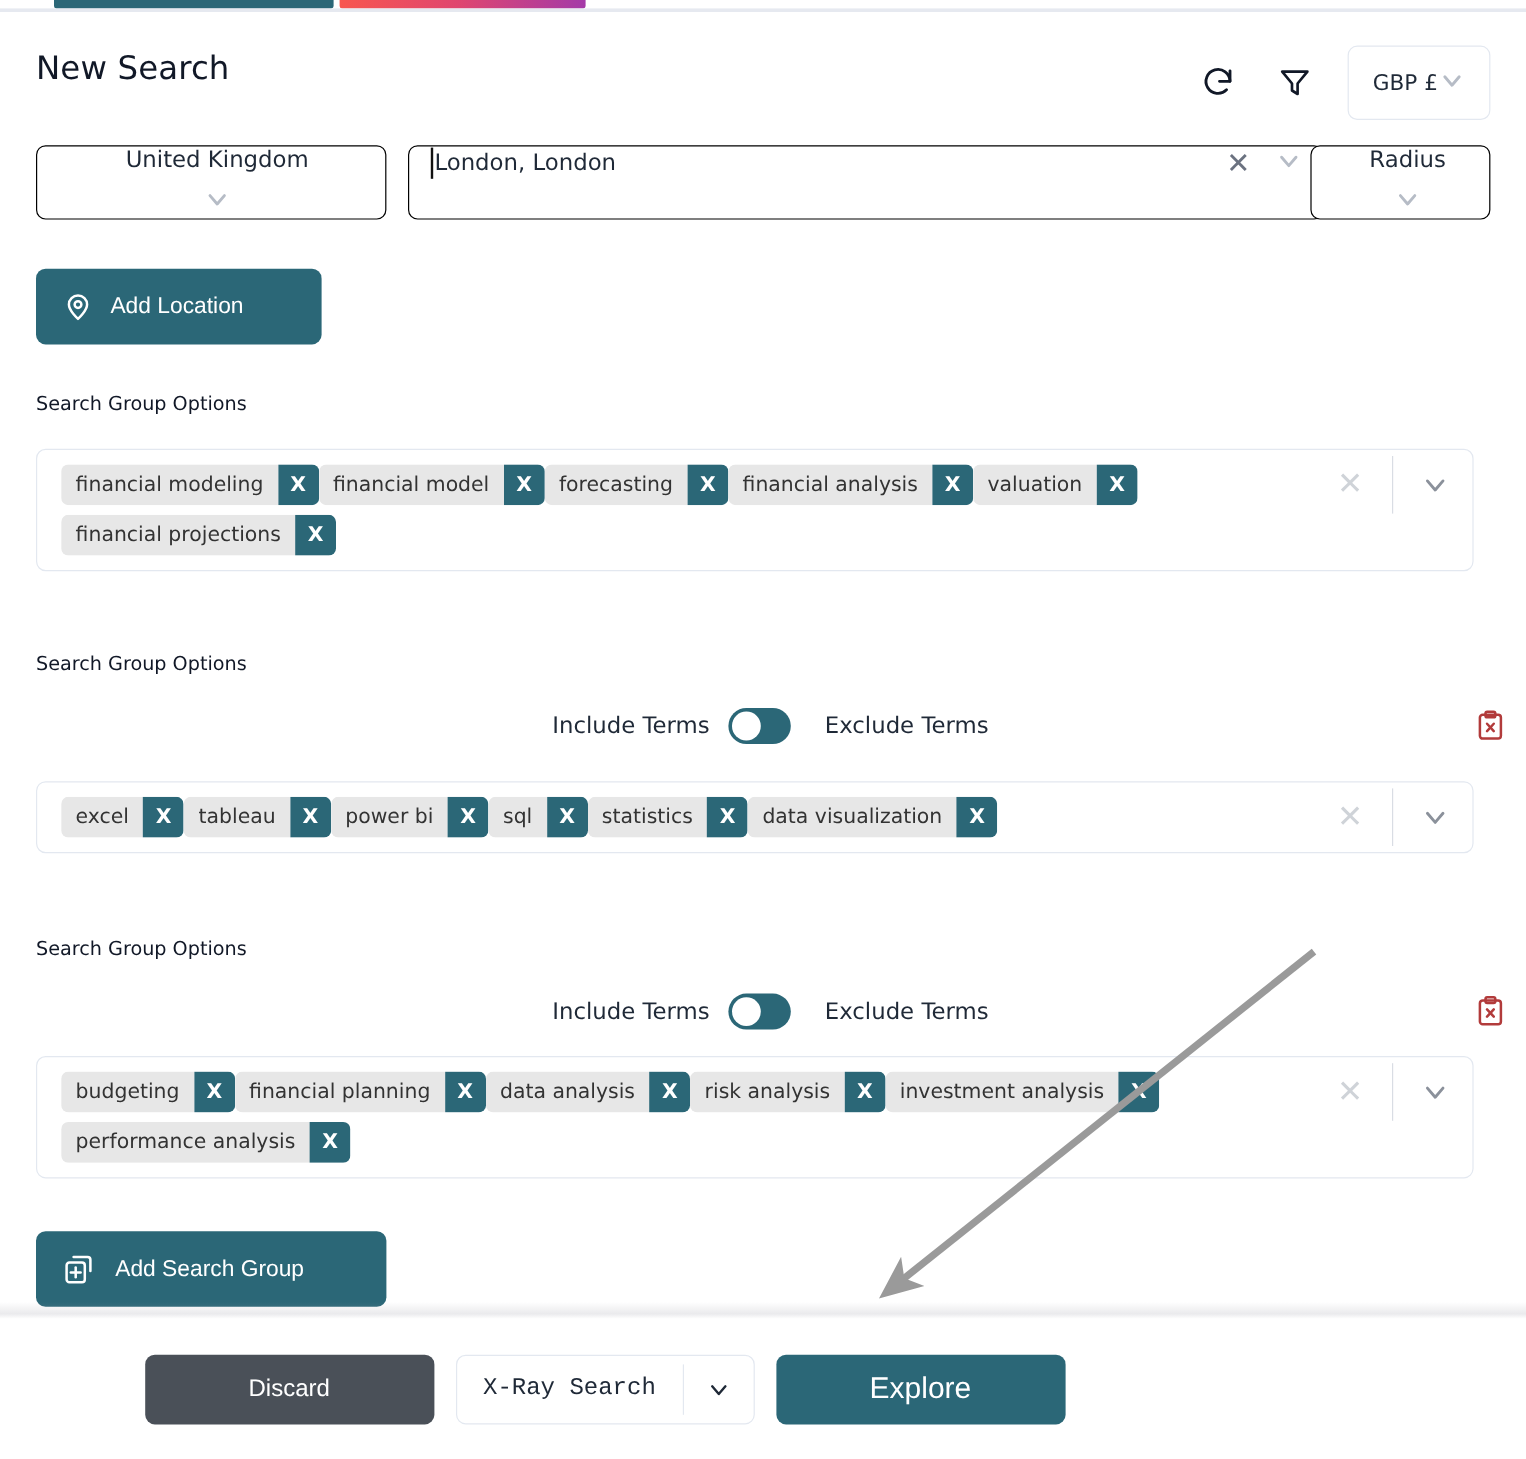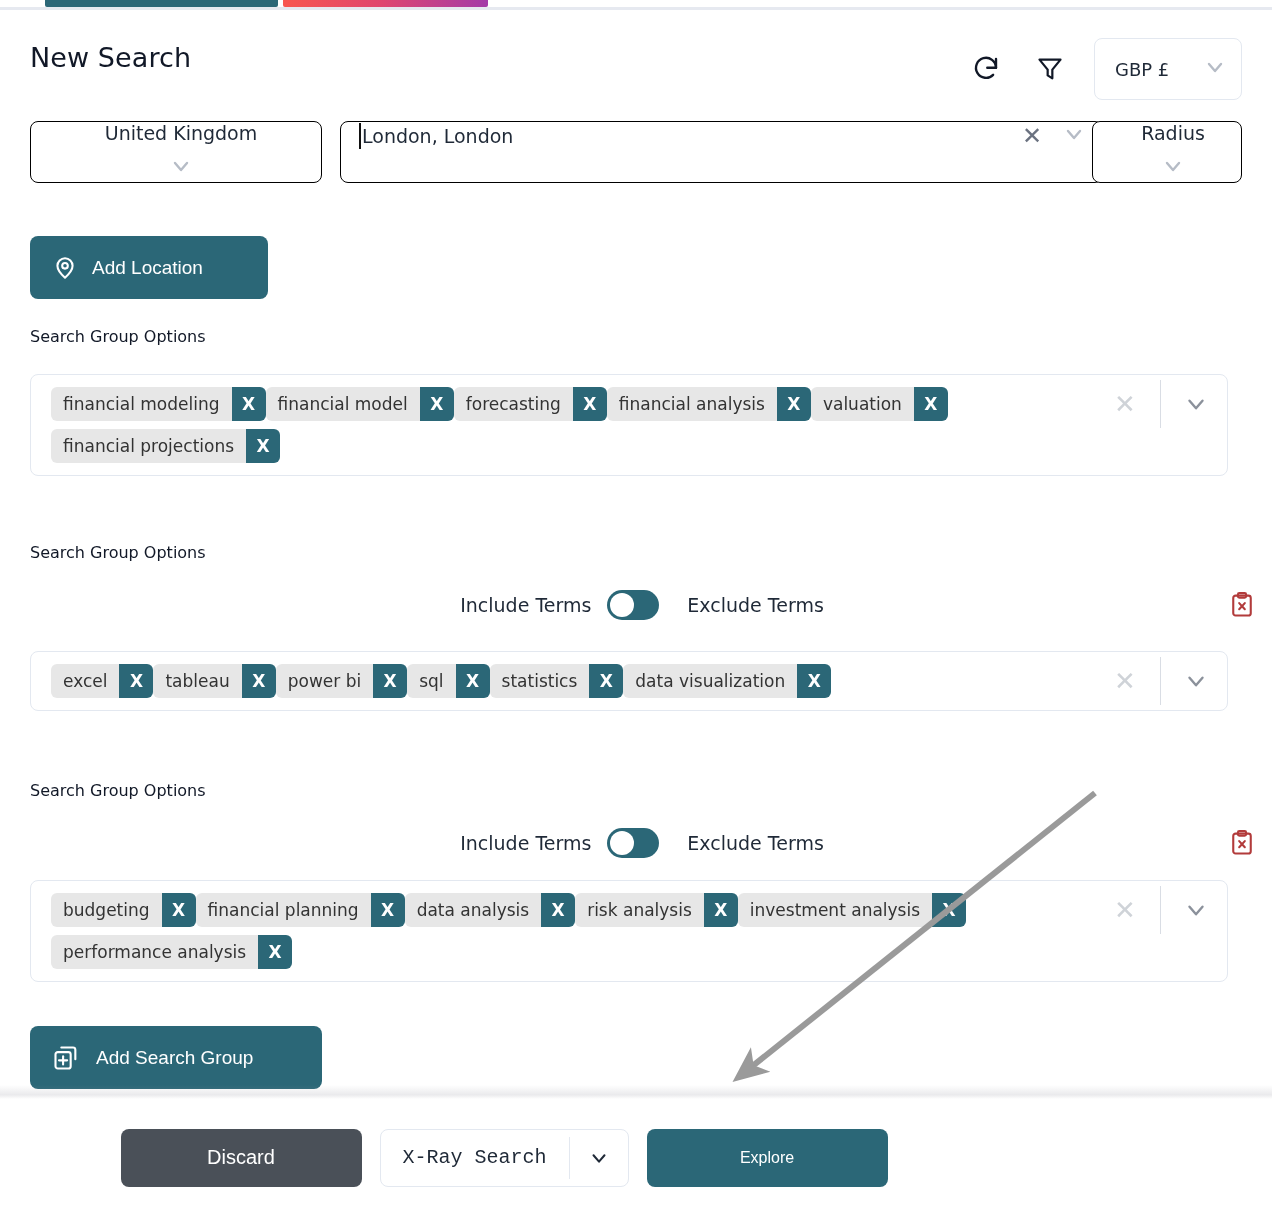--- a/index.html
+++ b/index.html
@@ -19,23 +19,23 @@
   .topline { position: absolute; top: 7px; left: 0; width: 1272px; height: 3px;
     background: #e6e9f0; }
 
   
   .header { position: absolute; top: 30px; left: 0; width: 1272px; height: 72px; }
   .page-title { position: absolute; left: 30px; top: 12px;
     font-size: 27px; color: #111827; letter-spacing: .1px; font-weight: 400; }
   .hdr-icons { position: absolute; right: 0; top: 0; display: flex; align-items: center; }
   .icon-btn { width: 44px; height: 44px; display: flex; align-items: center;
     justify-content: center; cursor: pointer; }
-  .currency-select { width: 148px; height: 62px; border: 1px solid #e3e8f0;
+  .currency-select { width: 119px; height: 62px; border: 1px solid #e3e8f0;
     border-radius: 8px; background: #fff; display: flex; align-items: center;
-    justify-content: space-between; padding: 0 14px 0 20px; cursor: pointer; }
+    padding: 0 14px 0 20px; cursor: pointer; }
   .currency-select .lbl { font-size: 18px; color: #1f2937; }
 
   
   .loc-row { position: absolute; top: 121px; left: 30px; width: 1212px; height: 62px; }
   .field { position: absolute; top: 0; height: 62px; border: 1px solid #000000;
     border-radius: 8px; background: #fff; display: flex; align-items: center; flex-direction: column; }
   .f-country { left: 0; width: 292px; padding: 0 12px 0 22px;
     justify-content: space-between; cursor: pointer; }
   .f-city { left: 310px; width: 763px; padding: 0 12px 0 18px; cursor: text; }
   .f-radius { left: 1062px; width: 150px; padding: 0 12px 0 24px;
@@ -46,21 +46,21 @@
   .caret-cursor { width: 2px; height: 26px; background: #111; margin-right: 1px;
     flex: 0 0 auto; }
   .city-actions { margin-left: auto; display: flex; align-items: center; gap: 20px;
     padding-right: 4px; }
   .x-grey { font-size: 24px; color: #6b7280; font-weight: 700; cursor: pointer;
     line-height: 1; }
 
   
   .btn-teal { background: #2b6777; color: #fff; border: none; border-radius: 8px;
     display: inline-flex; align-items: center; cursor: pointer; }
-  .add-location { position: absolute; top: 236px; left: 30px; width: 238px;
+  .add-location { position: absolute; top: 224px; left: 30px; width: 238px;
     height: 63px; padding: 0 22px; gap: 14px; font-size: 19px; }
   .add-search-group { position: absolute; top: 1026px; left: 30px; width: 292px;
     height: 63px; padding: 0 22px; gap: 16px; font-size: 19px; }
 
   
   .sec-title { position: absolute; left: 30px; font-size: 16px; color: #111827;
     font-weight: 400; }
 
   
   .toggle-row { position: absolute; left: 0; width: 1272px; height: 34px;
@@ -101,21 +101,21 @@
     background: #fff; display: flex; align-items: center; justify-content: center;
     gap: 18px; }
   .btn-discard { width: 241px; height: 58px; border-radius: 8px; background: #4a5058;
     color: #fff; font-size: 20px; border: none; cursor: pointer; }
   .xray { width: 249px; height: 58px; border-radius: 8px; background: #fff;
     border: 1px solid #e3e8f0; display: flex; align-items: center; cursor: pointer; font-family: Liberation Mono, monospace; }
   .xray .lbl { flex: 1 1 auto; text-align: center; font-size: 20px; color: #1f2937; }
   .xray .divider { width: 1px; height: 42px; background: #e3e8f0; }
   .xray .arrow { width: 58px; display: flex; align-items: center; justify-content: center; }
   .btn-explore { width: 241px; height: 58px; border-radius: 8px; background: #2b6777;
-    color: #fff; font-size: 16px; border: none; cursor: pointer; }
+    color: #fff; font-size: 25px; border: none; cursor: pointer; }
 
   
   .annot { position: absolute; left: 0; top: 0; width: 1272px; height: 1216px;
     pointer-events: none; }
 </style>
 </head>
 <body>
 
 <div id="root">
 

